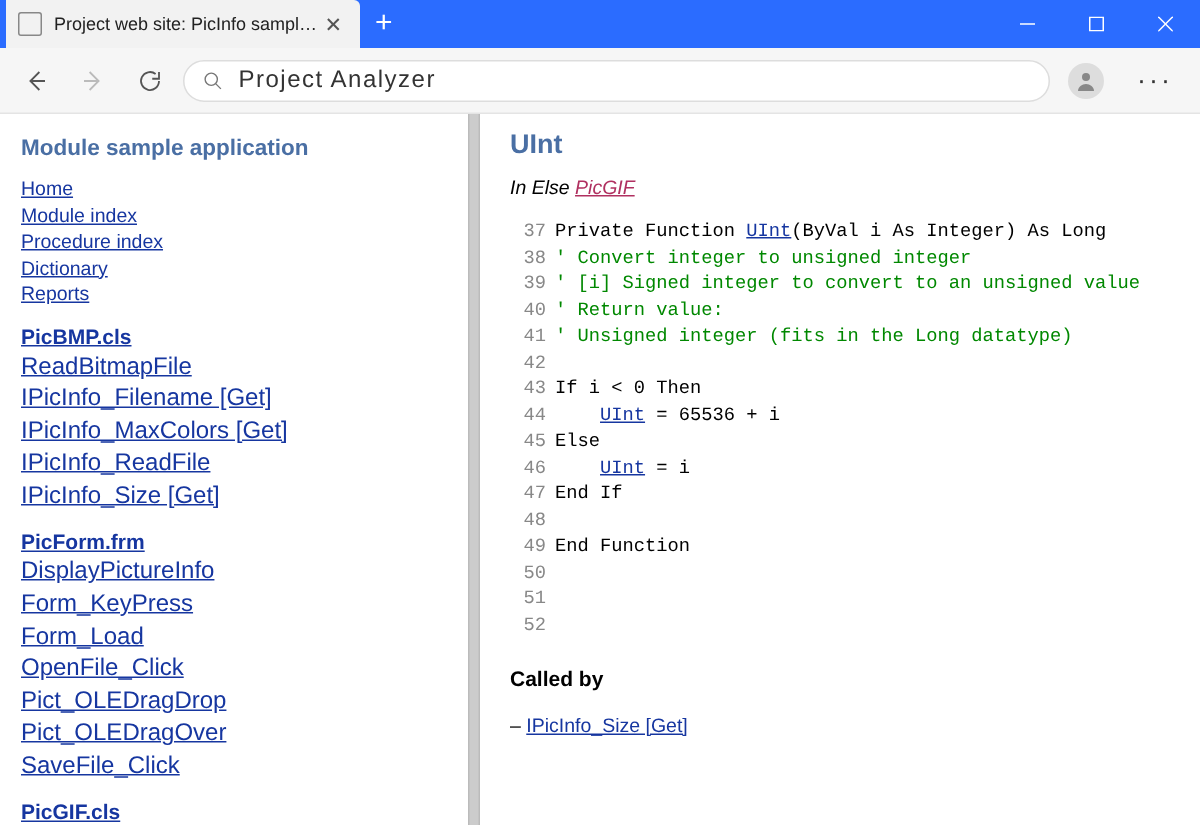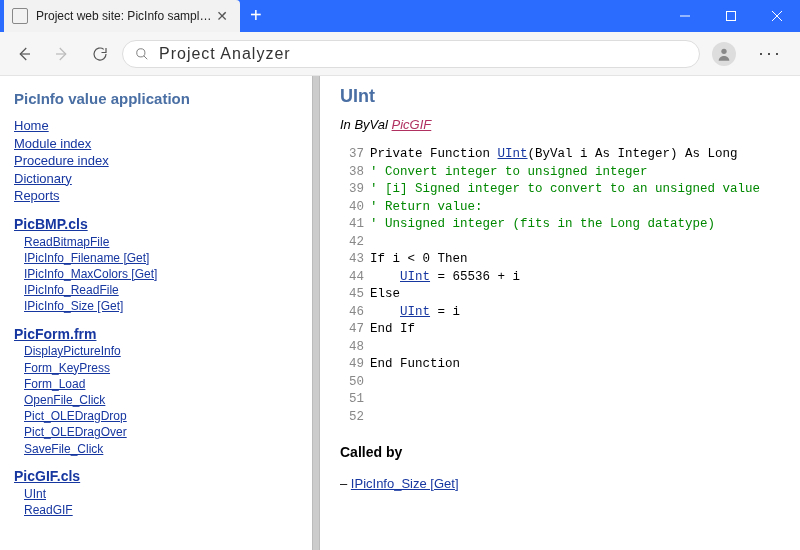--- a/index.html
+++ b/index.html
@@ -22,21 +22,21 @@
   .addrbar .addr-text { font-size:16px; color:#333; letter-spacing:1px; }
   .avatar { width:24px; height:24px; border-radius:50%; background:#ddd; display:flex; align-items:center; justify-content:center; margin:0 6px;}
   .avatar svg {width:16px;height:16px;fill:#888;}
   .dots { font-size:18px; color:#333; padding:0 10px; letter-spacing:2px;}
   .content { display:flex; height: calc(550px - 32px - 44px); }
   .sidebar { width: 310px; padding:10px 14px; overflow:hidden; font-size:13px; position:relative;}
   .sidebar h2 { color:#4a6fa4; font-size:15px; font-weight:bold; margin:4px 0 10px; }
   .sidebar h3 { color:#4a6fa4; font-size:14px; font-weight:bold; margin:12px 0 6px; }
   .sidebar .filehdr { color:#1636a0; font-weight:bold; text-decoration:underline; font-size:14px; margin-top:10px; display:inline-block;text-align:right;}
   .sidebar a { color:#1636a0; display:block; line-height:1.35; }
-  .sidebar .sub { margin-left:10px; font-size:12px;}
+  .sidebar .sub { font-size:16px;}
   .divider { width:10px; background:transparent; position:relative;}
   .divider::before { content:""; position:absolute; left:2px; top:0; bottom:0; width:6px; background:#ccc; border-left:1px solid #bbb; border-right:1px solid #bbb;}
   .main { flex:1; padding:10px 20px; overflow:hidden; font-size:13px;}
   .main h1 { color:#4a6fa4; font-size:18px; font-weight:bold; margin-bottom:10px;}
   .subtitle { font-style:italic; margin-bottom:14px;}
   .subtitle a { color:#b03060; }
   .code { font-family:"Consolas","Courier New",monospace; font-size:12.5px; line-height:1.4; white-space:pre;}
   .ln { color:#888; display:inline-block; width:24px; text-align:right; margin-right:6px;}
   .cm { color:#008800; }
   .uid { color:#1636a0; text-decoration:underline;}
@@ -102,35 +102,35 @@
       <svg viewBox="0 0 24 24">
         <circle cx="12" cy="8" r="4"></circle>
         <path d="M4 22c0-4 4-7 8-7s8 3 8 7"></path>
       </svg>
     </div>
   <div class="dots">···</div>
 </div>
 
 <div class="content">
   <div class="sidebar">
-    <h2>PicInfo value application</h2>
+    <h2>Module sample application</h2>
     <a href="#">Home</a>
     <div id="indices">
         <a href="#">Module index</a>
         <a href="#">Procedure index</a>
         <a href="#">Dictionary</a>
         <a href="#">Reports</a>
       </div>
     <div id="files"><a class="filehdr" href="#">PicBMP.cls</a><a class="sub" href="#">ReadBitmapFile</a><a class="sub" href="#">IPicInfo_Filename [Get]</a><a class="sub" href="#">IPicInfo_MaxColors [Get]</a><a class="sub" href="#">IPicInfo_ReadFile</a><a class="sub" href="#">IPicInfo_Size [Get]</a><a class="filehdr" href="#">PicForm.frm</a><a class="sub" href="#">DisplayPictureInfo</a><a class="sub" href="#">Form_KeyPress</a><a class="sub" href="#">Form_Load</a><a class="sub" href="#">OpenFile_Click</a><a class="sub" href="#">Pict_OLEDragDrop</a><a class="sub" href="#">Pict_OLEDragOver</a><a class="sub" href="#">SaveFile_Click</a><a class="filehdr" href="#">PicGIF.cls</a><a class="sub" href="#">UInt</a><a class="sub" href="#">ReadGIF</a></div>
   </div>
   <div class="divider"></div>
   <div class="main">
     <h1>UInt</h1>
     <div class="subtitle">
-      <span>In ByVal </span><a href="#">PicGIF</a>
+      <span>In Else </span><a href="#">PicGIF</a>
     </div>
     <div class="code" id="code"><div><span class="ln">37</span><span>Private Function </span><span class="uid">UInt</span><span>(ByVal i As Integer) As Long</span></div><div><span class="ln">38</span><span class="cm">' Convert integer to unsigned integer</span></div><div><span class="ln">39</span><span class="cm">' [i] Signed integer to convert to an unsigned value</span></div><div><span class="ln">40</span><span class="cm">' Return value:</span></div><div><span class="ln">41</span><span class="cm">' Unsigned integer (fits in the Long datatype)</span></div><div><span class="ln">42</span></div><div><span class="ln">43</span><span>If i &lt; 0 Then</span></div><div><span class="ln">44</span><span>    </span><span class="uid">UInt</span><span> = 65536 + i</span></div><div><span class="ln">45</span><span>Else</span></div><div><span class="ln">46</span><span>    </span><span class="uid">UInt</span><span> = i</span></div><div><span class="ln">47</span><span>End If</span></div><div><span class="ln">48</span></div><div><span class="ln">49</span><span>End Function</span></div><div><span class="ln">50</span></div><div><span class="ln">51</span></div><div><span class="ln">52</span></div></div>
     <div class="calledby">
       <h3>Called by</h3>
       <div><span>– </span><a href="#">IPicInfo_Size [Get]</a></div>
     </div>
   </div>
 </div>
 
 </body></html>

